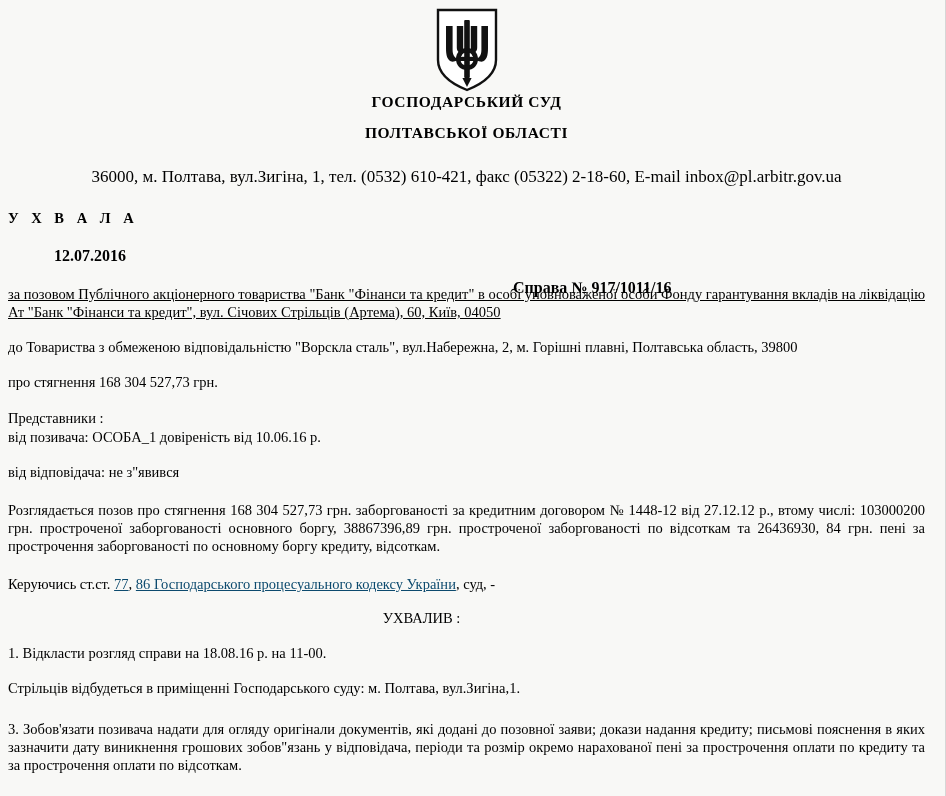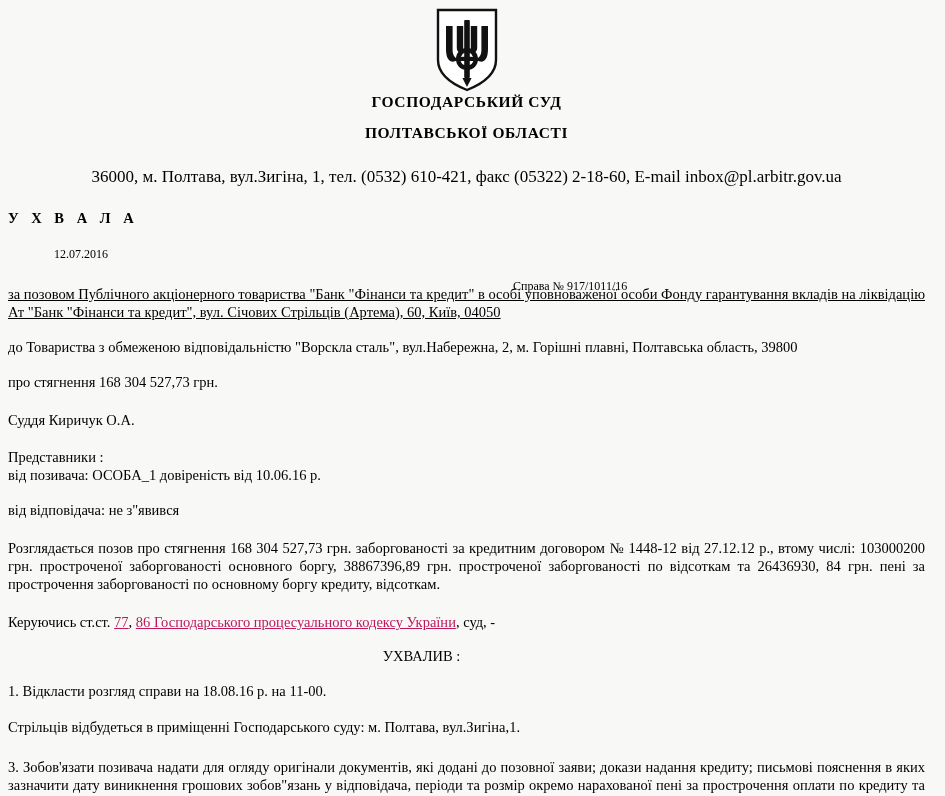--- a/index.html
+++ b/index.html
@@ -61,21 +61,22 @@
     font-weight: bold;
     font-size: 14.5px;
     letter-spacing: 4.5px;
     margin-top: 22px;
   }
 
   .meta-row {
     position: relative;
     margin-top: 20px;
     height: 18px;
-    font-size: 12px;
+    font-size: 16px;
+    font-weight: bold;
   }
   .meta-date {
     position: absolute;
     left: 46px;
     top: 0;
   }
   .meta-case {
     position: absolute;
     left: 505px;
     top: 0;
@@ -103,21 +104,21 @@
   .p-ruled-3     { margin-top: 22px; text-align: justify; }
 
   .ruled-heading {
     text-align: center;
     font-size: 14.5px;
     margin-top: 17px;
     padding-right: 90px;
   }
 
   a.law-link {
-    color: #be185d;
+    color: #0c4a6e;
     text-decoration: underline;
     cursor: pointer;
   }
 </style>
 </head>
 <body>
 
 <div class="page">
 
   <div class="emblem-wrap">
@@ -148,21 +149,20 @@
     <span class="meta-date">12.07.2016</span>
     <span class="meta-case">Справа № 917/1011/16</span>
   </div>
 
   <p class="para p-parties">за позовом Публічного акціонерного товариства "Банк "Фінанси та кредит" в особі уповноваженої особи Фонду гарантування вкладів на ліквідацію Ат "Банк "Фінанси та кредит", вул. Січових Стрільців (Артема), 60, Київ, 04050</p>
 
   <p class="para p-defendant">до  Товариства  з обмеженою відповідальністю "Ворскла сталь", вул.Набережна, 2, м. Горішні плавні,  Полтавська область, 39800</p>
 
   <p class="para p-subject">про стягнення 168 304 527,73 грн.</p>
 
-  <p class="para p-judge">Суддя Киричук О.А.</p>
 
   <p class="para p-reps">Представники :</p>
 
   <p class="para p-rep-plaint">від позивача: ОСОБА_1 довіреність від 10.06.16 р.</p>
 
   <p class="para p-rep-defend">від відповідача: не з"явився</p>
 
   <p class="para p-review">Розглядається позов про стягнення 168 304 527,73 грн. заборгованості за кредитним договором № 1448-12 від 27.12.12 р., втому числі: 103000200 грн. простроченої заборгованості основного боргу, 38867396,89 грн. простроченої заборгованості по відсоткам та 26436930, 84 грн. пені за прострочення заборгованості по основному боргу кредиту, відсоткам.</p>
 
   <p class="para p-guided">

